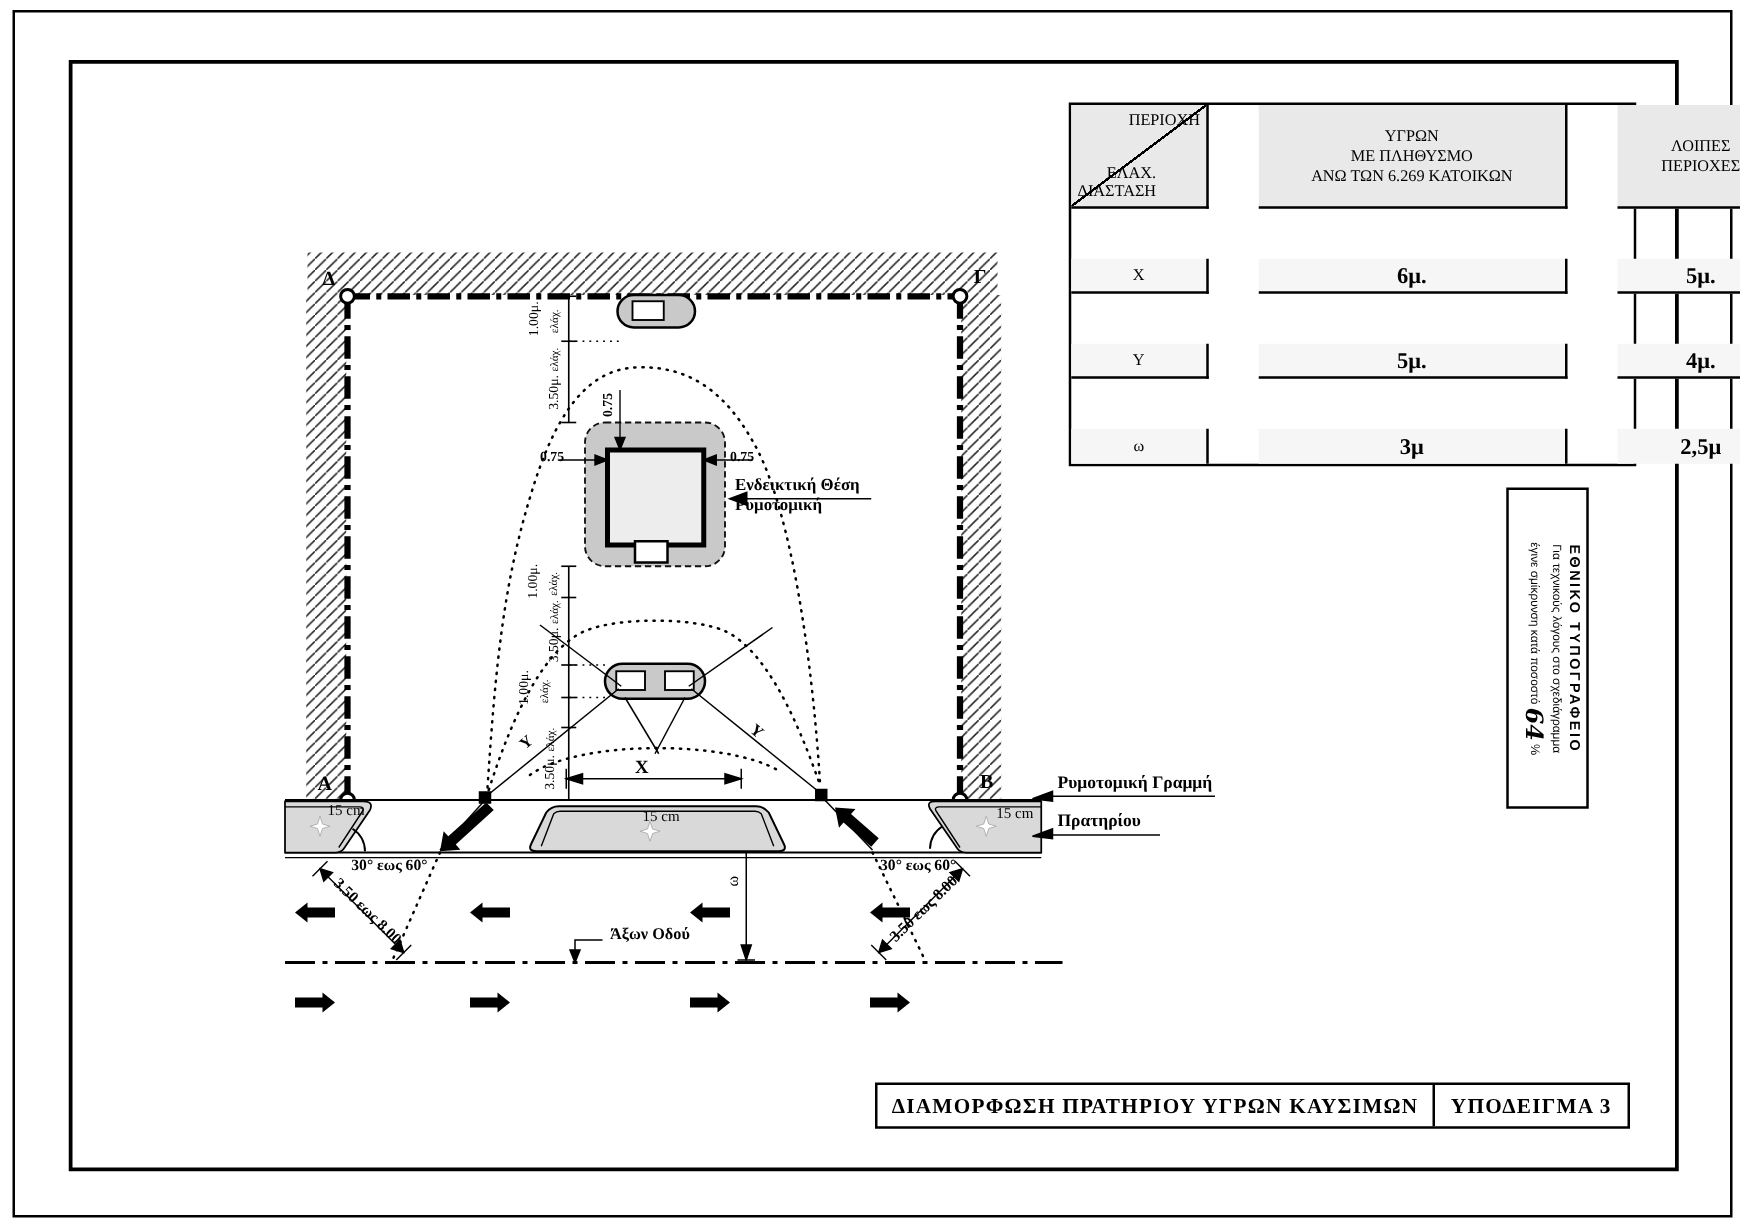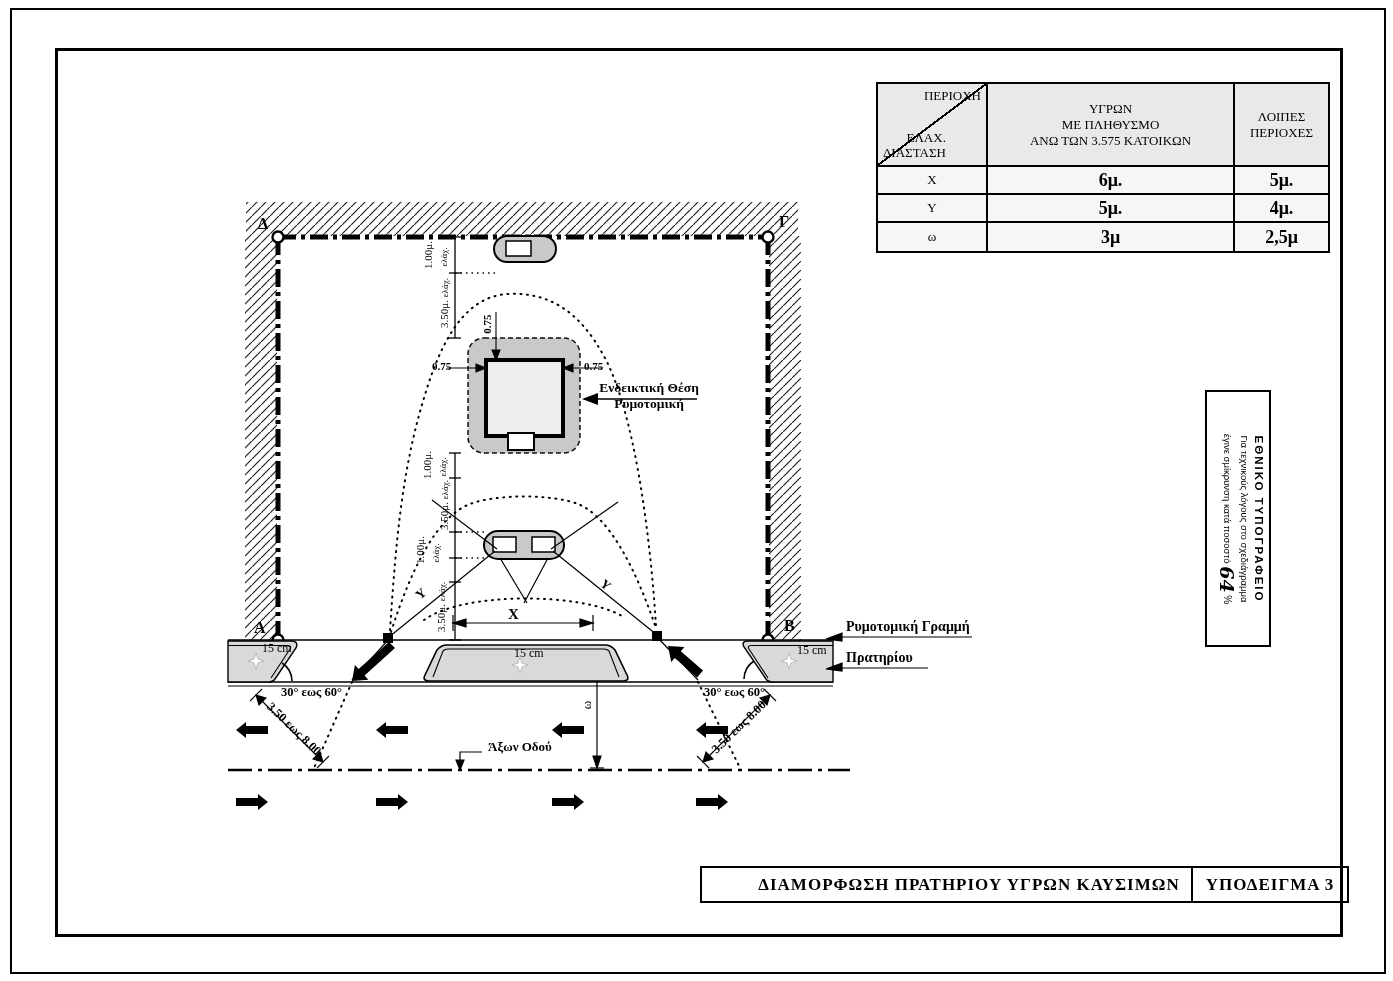--- a/index.html
+++ b/index.html
@@ -6,45 +6,45 @@
   .page{position:relative;width:1393px;height:981px;background:#fff;overflow:hidden;
         font-family:"Liberation Serif",serif;color:#000;}
   .outer-frame{position:absolute;left:10px;top:8px;width:1372px;height:962px;border:2px solid #000;}
   .inner-frame{position:absolute;left:55px;top:48px;width:1282px;height:883px;border:3px solid #000;}
   svg.draw{position:absolute;left:0;top:0;}
   .lbl{position:absolute;white-space:nowrap;line-height:1;}
   .b{font-weight:bold;}
   .rot{transform:translate(-50%,-50%) rotate(-90deg);}
   .small{font-size:9px;}
   
-  .spec-table{position:absolute;left:876px;top:82px;width:450px;border:2px solid #000;
+  .spec-table{position:absolute;left:855px;top:82px;width:450px;border:2px solid #000;
               display:grid;grid-template-columns:110px 247px 1fr;grid-template-rows:83px 28px 28px 28px;
-              font-size:13px;}
+              font-size:13px;gap:40px;}
   .spec-table>div{border-right:2px solid #000;border-bottom:2px solid #000;
                   display:flex;align-items:center;justify-content:center;text-align:center;background:#f6f6f6;}
-  .spec-table>div:nth-child(3n){border-right:none;}
+  .spec-table>div:nth-child(3n){border-right:none;padding-left:35px;}
   .spec-table>div:nth-child(n+10){border-bottom:none;}
   .hcell{background:#e9e9e9 !important;}
   .corner-cell{position:relative;display:block !important;
      background:#e9e9e9 linear-gradient(to bottom right,transparent calc(50% - 1px),#000 calc(50% - 1px),#000 calc(50% + 1px),transparent calc(50% + 1px)) !important;}
   .corner-top{position:absolute;top:4px;right:5px;}
   .corner-bot{position:absolute;bottom:4px;left:5px;text-align:right;line-height:1.2;}
   .val{font-weight:bold;font-size:18px;}
   
   .note-box{position:absolute;left:1205px;top:390px;width:62px;height:253px;border:2px solid #000;}
   .note-inner{position:absolute;left:50%;top:50%;width:245px;height:54px;
               transform:translate(-50%,-50%) rotate(90deg);
               font-family:"Liberation Sans",sans-serif;text-align:center;}
   .note-head{font-weight:bold;font-size:11.5px;letter-spacing:2px;margin-bottom:3px;}
   .note-line{font-size:9.5px;line-height:1.25;}
   .note-val{font-family:"DejaVu Serif",serif;font-style:italic;font-weight:bold;font-size:19px;vertical-align:-4px;}
   .note-unit{font-size:10px;}
   
   .title-block{position:absolute;left:700px;top:866px;width:600px;height:33px;border:2px solid #000;
-               display:flex;font-weight:bold;font-size:17px;letter-spacing:1px;padding-left:45px;}
+               display:flex;font-weight:bold;font-size:17px;letter-spacing:1px;}
   .title-main{width:444px;border-right:2px solid #000;display:flex;align-items:center;justify-content:center;}
   .title-sheet{flex:1;display:flex;align-items:center;justify-content:center;border-radius:12px;}
 </style>
 </head>
 <body>
 
 <div class="page">
   <div class="outer-frame"></div>
   <div class="inner-frame"></div>
 
@@ -260,40 +260,40 @@
 
   <div class="lbl" style="left:262px;top:642px;font-size:12px;">15 cm</div>
   <div class="lbl" style="left:514px;top:647px;font-size:12px;">15 cm</div>
   <div class="lbl" style="left:797px;top:644px;font-size:12px;">15 cm</div>
 
   <div class="lbl b" style="left:281px;top:686px;font-size:12.5px;">30° εως 60°</div>
   <div class="lbl b" style="left:704px;top:686px;font-size:12.5px;">30° εως 60°</div>
   <div class="lbl b" style="left:294px;top:729px;font-size:12.5px;transform:translate(-50%,-50%) rotate(44deg);">3.50 εως 8.00</div>
   <div class="lbl b" style="left:739px;top:727px;font-size:12.5px;transform:translate(-50%,-50%) rotate(-44deg);">3.50 εως 8.00</div>
 
-  <div class="lbl b" style="left:588px;top:380px;font-size:13.5px;width:122px;text-align:center;white-space:normal;line-height:1.2;">
+  <div class="lbl b" style="left:588px;top:380px;font-size:13.5px;width:122px;text-align:left;white-space:normal;line-height:1.2;">
     <span>Ενδεικτική Θέση</span><br>
     <span>Ρυμοτομική</span>
   </div>
   <div class="lbl b" style="left:846px;top:620px;font-size:14px;">Ρυμοτομική Γραμμή</div>
   <div class="lbl b" style="left:846px;top:651px;font-size:14px;">Πρατηρίου</div>
   <div class="lbl b" style="left:488px;top:740px;font-size:13px;">Άξων Οδού</div>
 
   <div class="spec-table">
     <div class="corner-cell">
       <span class="corner-top">ΠΕΡΙΟΧΗ</span>
       <span class="corner-bot">
         <span>ΕΛΑΧ.</span><br>
         <span>ΔΙΑΣΤΑΣΗ</span>
       </span>
     </div>
     <div class="hcell">
       <span><span>ΥΓΡΩΝ</span><br>
       <span>ΜΕ ΠΛΗΘΥΣΜΟ</span><br>
-      <span>ΑΝΩ ΤΩΝ 3.575 ΚΑΤΟΙΚΩΝ</span></span>
+      <span>ΑΝΩ ΤΩΝ 6.269 ΚΑΤΟΙΚΩΝ</span></span>
     </div>
     <div class="hcell">
       <span><span>ΛΟΙΠΕΣ</span><br>
       <span>ΠΕΡΙΟΧΕΣ</span></span>
     </div>
 
     <div>X</div>
     <div class="val">6μ.</div>
     <div class="val">5μ.</div>
 

